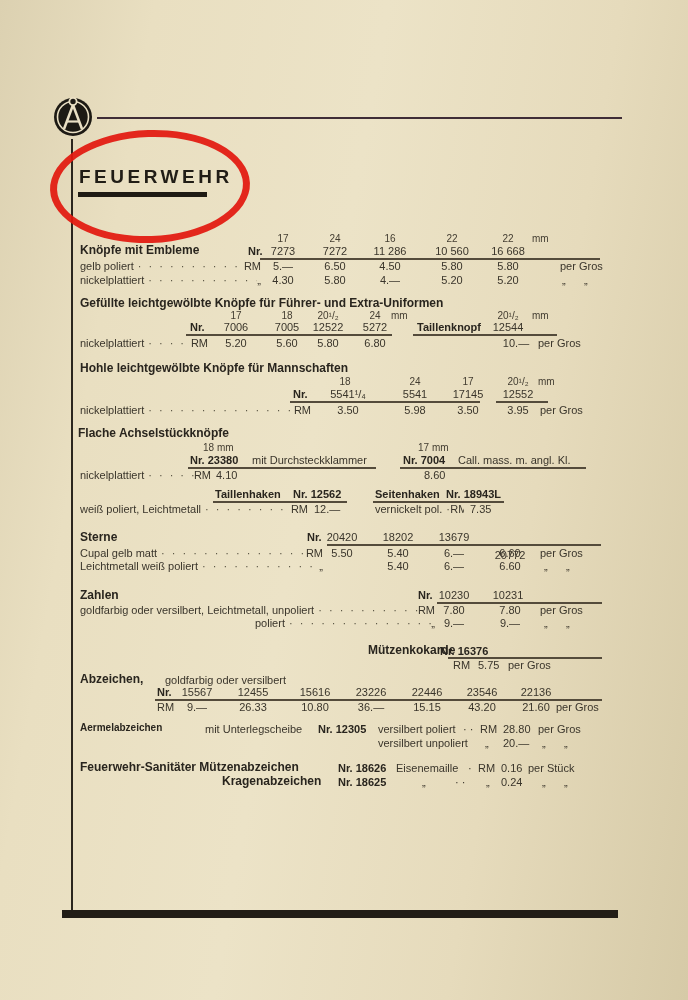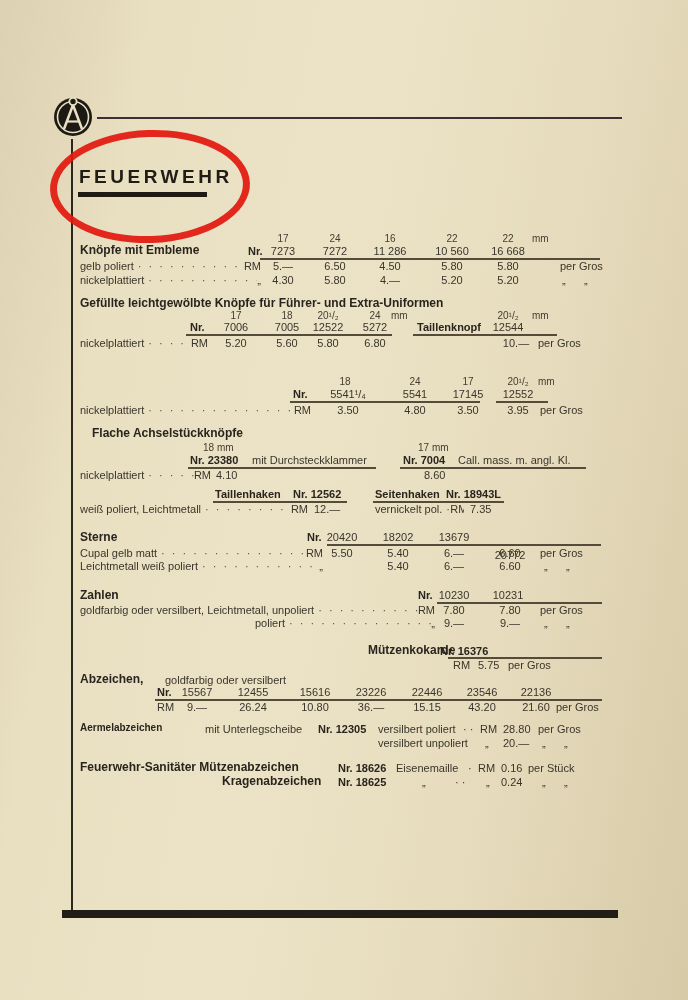--- a/index.html
+++ b/index.html
@@ -114,46 +114,47 @@
     <span class="dots">· · · · · · · · · · · · · · · · · · · · · · · · · · · · · · · ·</span>
     <span class="cur">RM</span>
   </div>
   <span class="t c" style="left:236px;top:337px">5.20</span>
   <span class="t c" style="left:287px;top:337px">5.60</span>
   <span class="t c" style="left:328px;top:337px">5.80</span>
   <span class="t c" style="left:375px;top:337px">6.80</span>
   <span class="t c" style="left:516px;top:337px">10.—</span>
   <span class="t" style="left:538px;top:337px">per Gros</span>
 
+  <span class="t b" style="left:80px;top:362px;font-size:12px">Hohle leichtgewölbte Knöpfe für Mannschaften</span>
   <span class="t sz c" style="left:345px;top:376px">18</span>
   <span class="t sz c" style="left:415px;top:376px">24</span>
   <span class="t sz c" style="left:468px;top:376px">17</span>
   <span class="t sz c" style="left:518px;top:376px">20¹/₂</span>
   <span class="t sz" style="left:538px;top:376px">mm</span>
 
   <span class="t b" style="left:293px;top:388px">Nr.</span>
   <span class="t c" style="left:348px;top:388px">5541¹/₄</span>
   <span class="t c" style="left:415px;top:388px">5541</span>
   <span class="t c" style="left:468px;top:388px">17145</span>
   <span class="t c" style="left:518px;top:388px">12552</span>
   <div class="rule" style="left:290px;top:401px;width:190px"></div>
   <div class="rule" style="left:496px;top:401px;width:52px"></div>
 
   <div class="lead" style="left:80px;top:404px;width:231px">
     <span class="lab">nickelplattiert</span>
     <span class="dots">· · · · · · · · · · · · · · · · · · · · · · · · · · · · · · · ·</span>
     <span class="cur">RM</span>
   </div>
   <span class="t c" style="left:348px;top:404px">3.50</span>
-  <span class="t c" style="left:415px;top:404px">4.80</span>
+  <span class="t c" style="left:415px;top:404px">5.98</span>
   <span class="t c" style="left:468px;top:404px">3.50</span>
   <span class="t c" style="left:518px;top:404px">3.95</span>
   <span class="t" style="left:540px;top:404px">per Gros</span>
 
-  <span class="t b" style="left:92px;top:427px;font-size:12px">Flache Achselstückknöpfe</span>
+  <span class="t b" style="left:78px;top:427px;font-size:12px">Flache Achselstückknöpfe</span>
   <span class="t sz" style="left:203px;top:442px">18 mm</span>
   <span class="t sz" style="left:418px;top:442px">17 mm</span>
   <span class="t b" style="left:190px;top:454px">Nr. 23380</span>
   <span class="t" style="left:252px;top:454px">mit Durchsteckklammer</span>
   <span class="t b" style="left:403px;top:454px">Nr. 7004</span>
   <span class="t" style="left:458px;top:454px">Call. mass. m. angl. Kl.</span>
   <div class="rule" style="left:188px;top:467px;width:188px"></div>
   <div class="rule" style="left:400px;top:467px;width:186px"></div>
 
   <div class="lead" style="left:80px;top:469px;width:131px">
@@ -250,21 +251,21 @@
   <span class="t c" style="left:197px;top:686px">15567</span>
   <span class="t c" style="left:253px;top:686px">12455</span>
   <span class="t c" style="left:315px;top:686px">15616</span>
   <span class="t c" style="left:371px;top:686px">23226</span>
   <span class="t c" style="left:427px;top:686px">22446</span>
   <span class="t c" style="left:482px;top:686px">23546</span>
   <span class="t c" style="left:536px;top:686px">22136</span>
   <div class="rule" style="left:155px;top:699px;width:447px"></div>
   <span class="t" style="left:157px;top:701px">RM</span>
   <span class="t c" style="left:197px;top:701px">9.—</span>
-  <span class="t c" style="left:253px;top:701px">26.24</span>
+  <span class="t c" style="left:253px;top:701px">26.33</span>
   <span class="t c" style="left:315px;top:701px">10.80</span>
   <span class="t c" style="left:371px;top:701px">36.—</span>
   <span class="t c" style="left:427px;top:701px">15.15</span>
   <span class="t c" style="left:482px;top:701px">43.20</span>
   <span class="t c" style="left:536px;top:701px">21.60</span>
   <span class="t" style="left:556px;top:701px">per Gros</span>
 
   <span class="t b" style="left:80px;top:722px;font-size:10px">Aermelabzeichen</span>
   <span class="t" style="left:205px;top:723px">mit Unterlegscheibe</span>
   <span class="t b" style="left:318px;top:723px">Nr. 12305</span>

